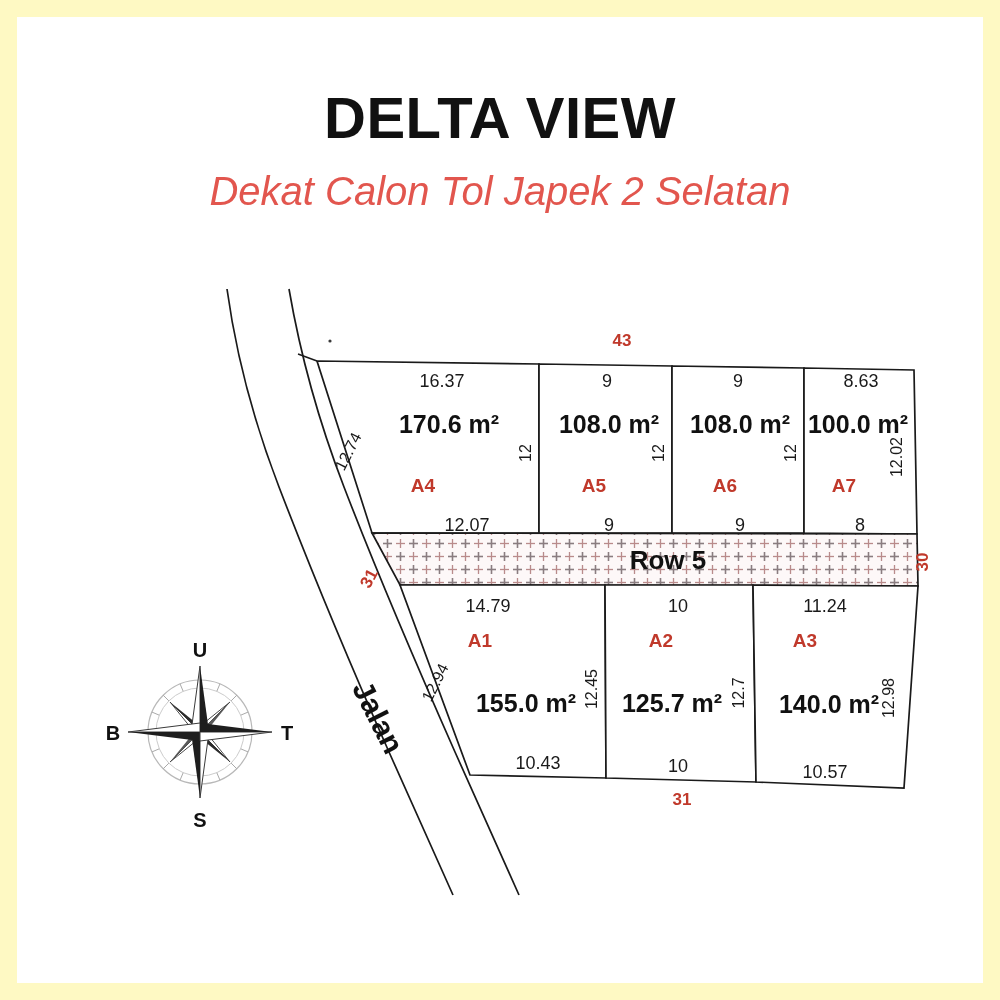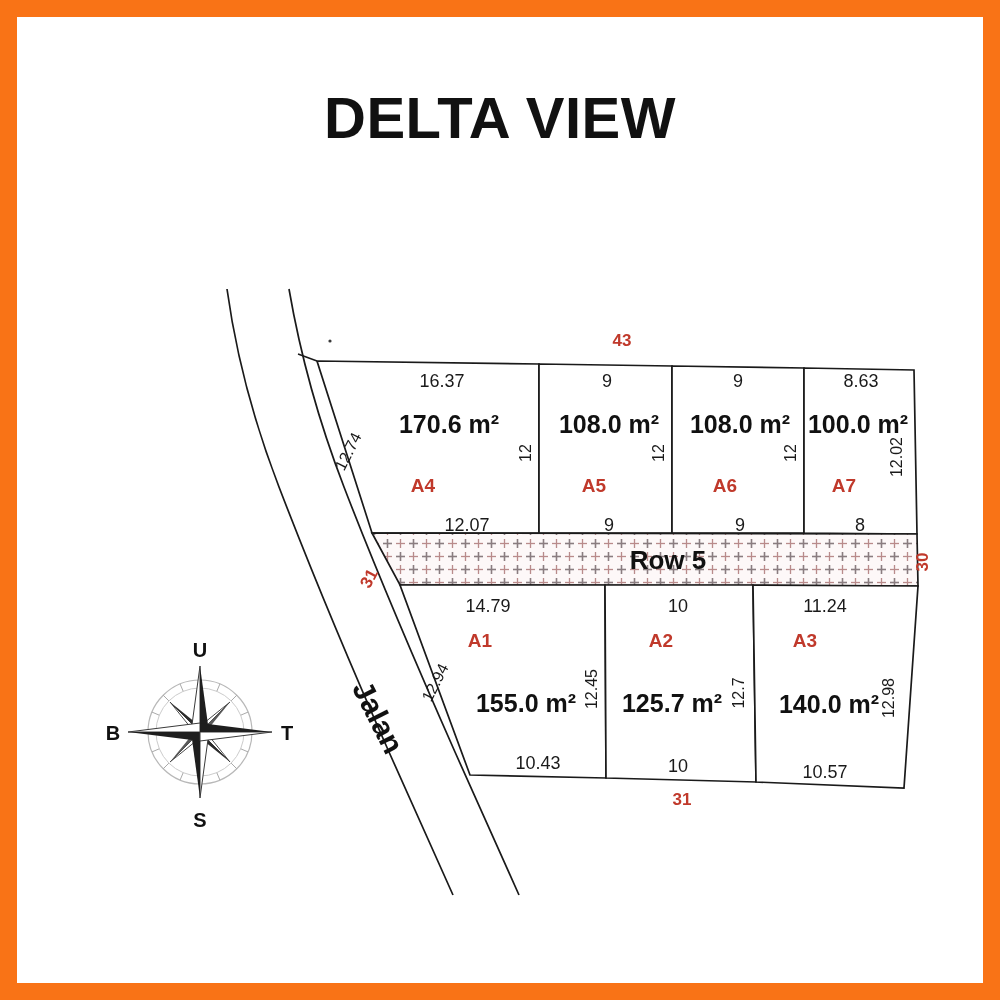--- a/index.html
+++ b/index.html
@@ -5,21 +5,21 @@
 <style>
   html, body {
     margin: 0;
     padding: 0;
     background: #ffffff;
   }
   #page {
     position: relative;
     width: 1000px;
     height: 1000px;
-    background: #f97316;
+    background: #fef9c3;
     box-sizing: border-box;
     overflow: hidden;
     font-family: "Liberation Sans", sans-serif;
   }
   #canvas {
     position: absolute;
     left: 17px;
     top: 17px;
     width: 966px;
     height: 966px;
@@ -60,20 +60,21 @@
     height: 966px;
   }
 </style>
 </head>
 <body>
 
 <div id="page">
   <div id="canvas">
 
     <div id="title">DELTA VIEW</div>
+    <div id="subtitle">Dekat Calon Tol Japek 2 Selatan</div>
 
     <svg id="plan-svg" viewBox="0 0 966 966">
       <defs>
         <pattern id="crosshatch" width="26" height="26" patternUnits="userSpaceOnUse">
           <rect width="26" height="26" fill="#fdf8f8"></rect>
           <g stroke="#8a7d80" stroke-width="1.6">
             <line x1="6.5" y1="2" x2="6.5" y2="11"></line>
             <line x1="2" y1="6.5" x2="11" y2="6.5"></line>
             <line x1="19.5" y1="15" x2="19.5" y2="24"></line>
             <line x1="15" y1="19.5" x2="24" y2="19.5"></line>

